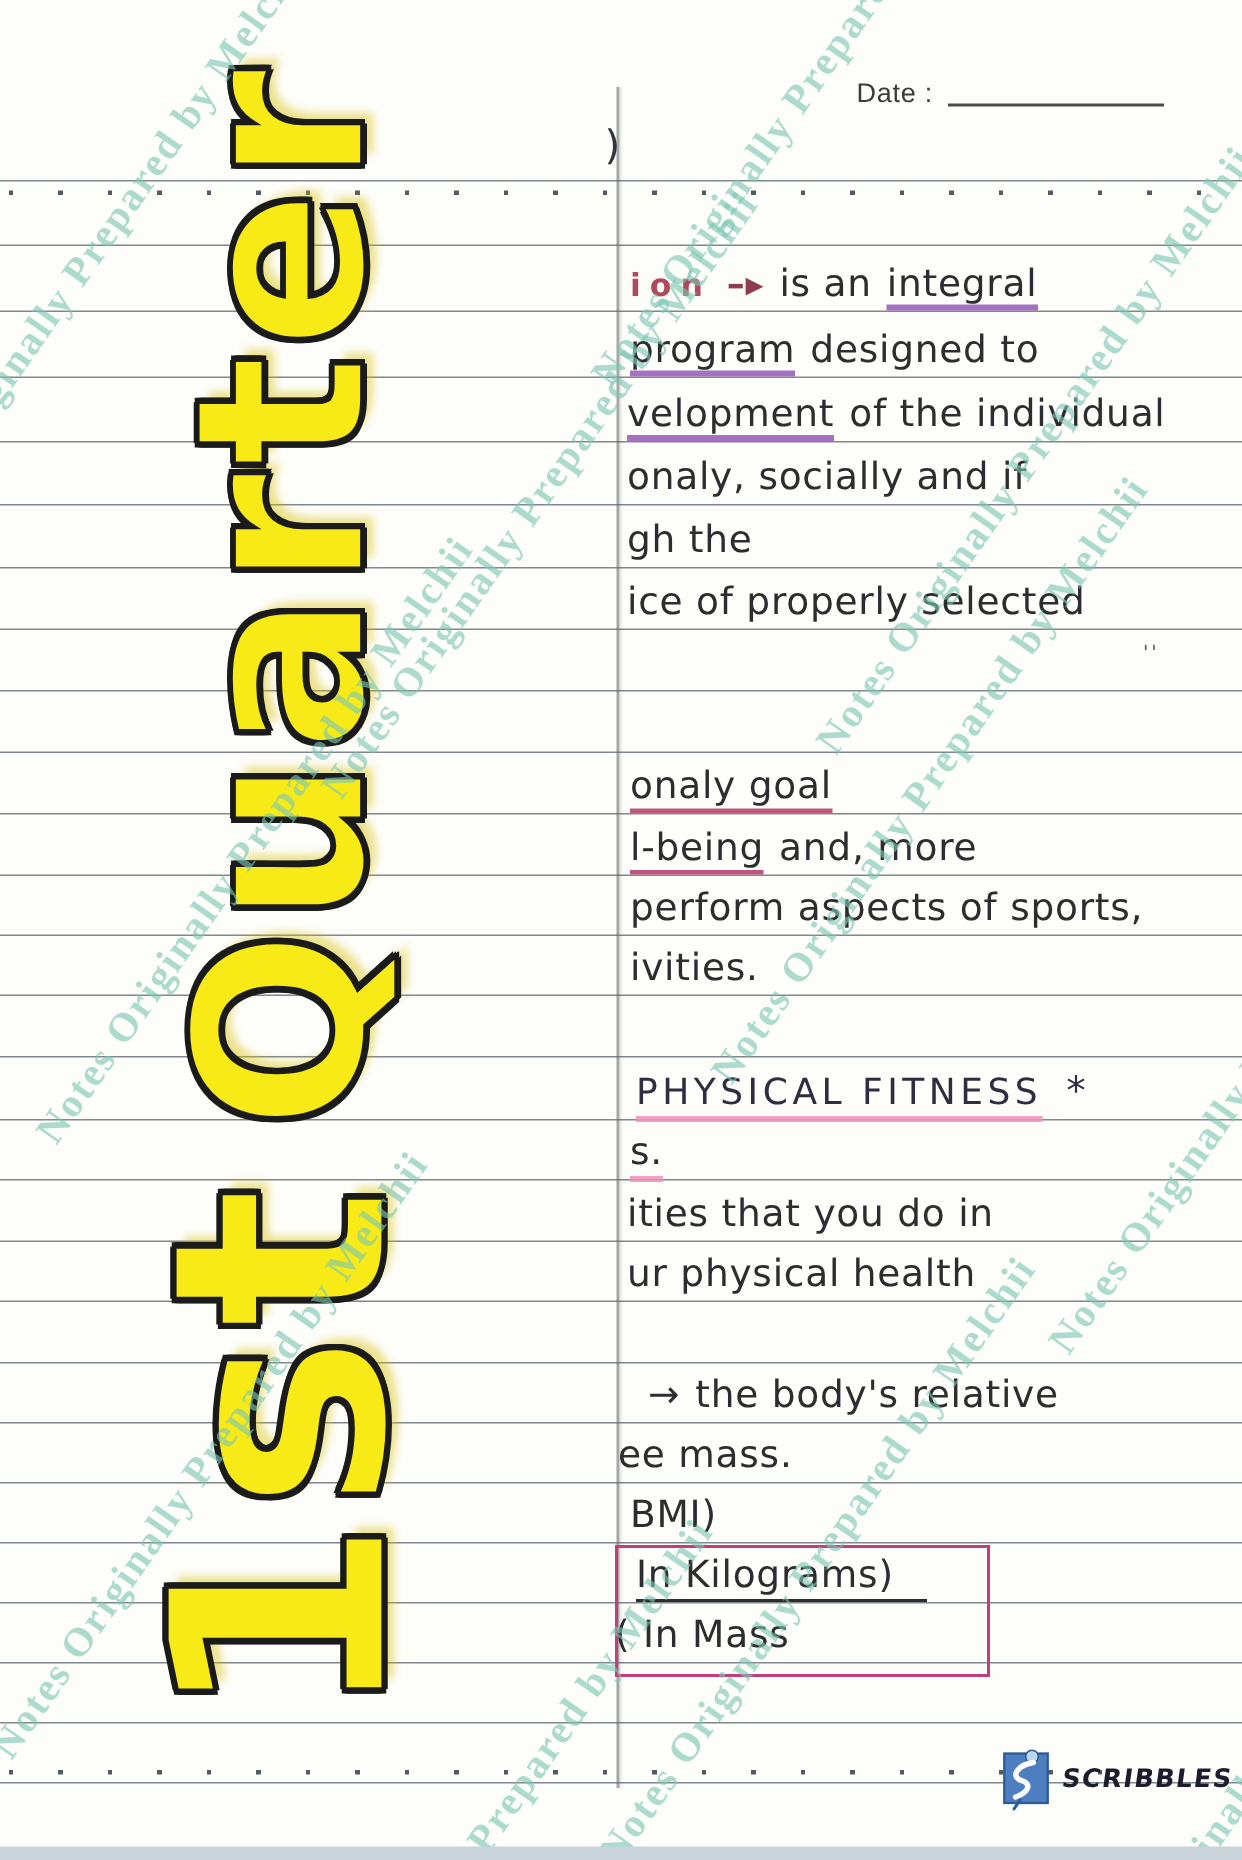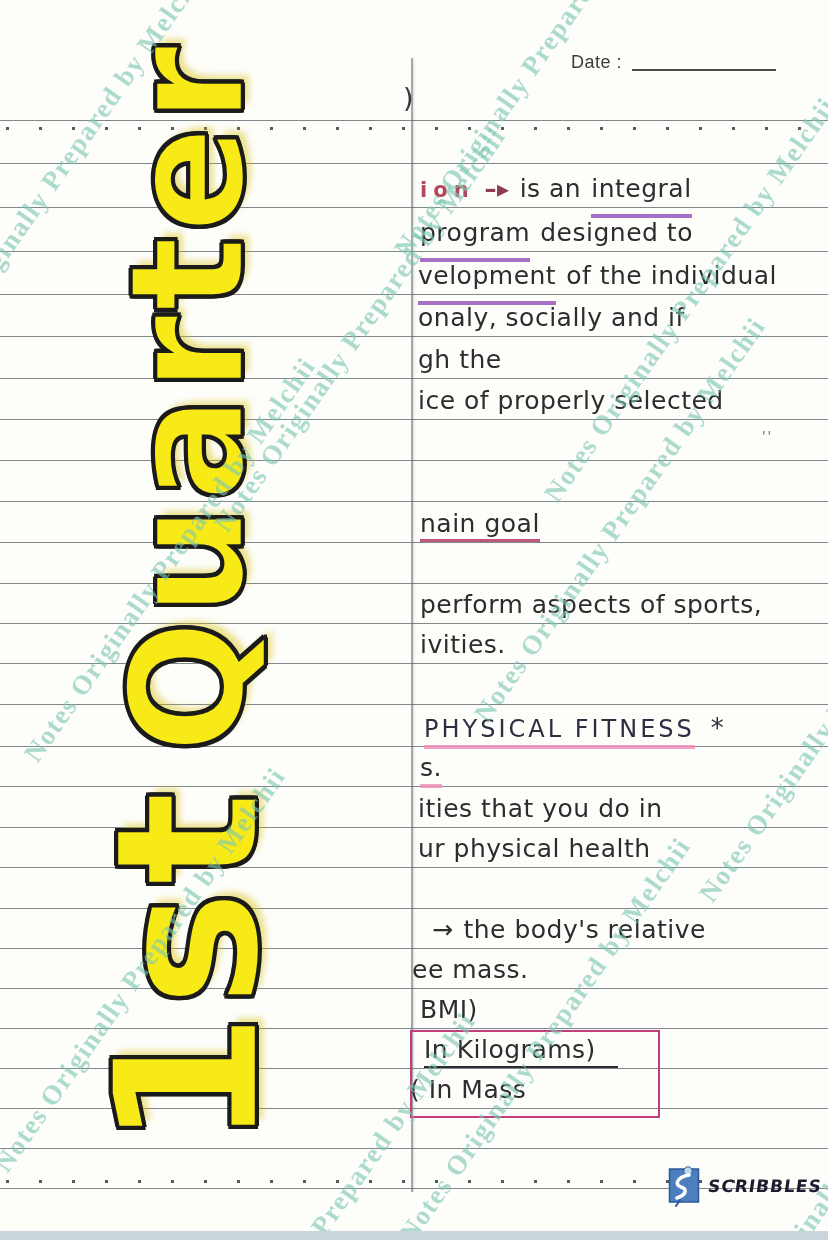--- a/index.html
+++ b/index.html
@@ -55,21 +55,21 @@
   }
   .t1 { font-size:198px; }
   .t2 { font-size:156px; }
   
   .row {
     position:absolute; display:flex; align-items:baseline; gap:10px;
     font-size:25px; color:#2d2d30; letter-spacing:0.5px; white-space:nowrap;
   }
   .red-ink  { color:#b2485c; font-weight:bold; font-size:21px; letter-spacing:6px; }
   .red-arrow{ color:#8f3c4e; font-weight:bold; font-size:24px; }
-  .u-purple { border-bottom:4px solid rgba(150,88,184,0.85); padding-bottom:11px; }
+  .u-purple { border-bottom:4px solid rgba(150,88,184,0.85); padding-bottom:0; }
   .u-maroon { border-bottom:3.5px solid rgba(184,68,110,0.9); padding-bottom:1px; }
   .u-pink   { border-bottom:4px solid rgba(240,144,187,0.85); padding-bottom:2px; }
   .u-ink    { border-bottom:2.5px solid #2d2d30; padding-bottom:2px; padding-right:22px; }
   .heading  { font-size:24px; letter-spacing:3px; color:#2e2e40; }
   .star     { font-size:26px; margin-left:6px; color:#2e2e40; }
   .stray-paren { position:absolute; left:403px; top:82px; font-size:27px; color:#33363a; }
   .stray-tick  { position:absolute; left:762px; top:428px; font-size:13px; color:#5c6268; letter-spacing:2px; }
   
   .formula-box {
     position:absolute; left:410px; top:1030px; width:246px; height:84px;
@@ -160,21 +160,25 @@
   <div class="row" style="left:418px; top:303px;align-items:flex-end;">
     <span>onaly, socially and if</span>
   </div>
   <div class="row" style="left:418px; top:345px;">
     <span>gh the</span>
   </div>
   <div class="row" style="left:418px; top:386px;">
     <span>ice of properly selected</span>
   </div>
   <div class="row" style="left:420px; top:509px;">
-    <span class="u-maroon">nain goal</span>
+    <span class="u-maroon">onaly goal</span>
+  </div>
+  <div class="row" style="left:420px; top:550px;">
+    <span class="u-maroon">l-being</span>
+    <span>and, more</span>
   </div>
   <div class="row" style="left:420px; top:590px;">
     <span>perform aspects of sports,</span>
   </div>
   <div class="row" style="left:420px; top:630px;">
     <span>ivities.</span>
   </div>
   <div class="row" style="left:424px; top:713px;">
     <span class="heading u-pink">PHYSICAL FITNESS</span>
     <span class="star">*</span>

